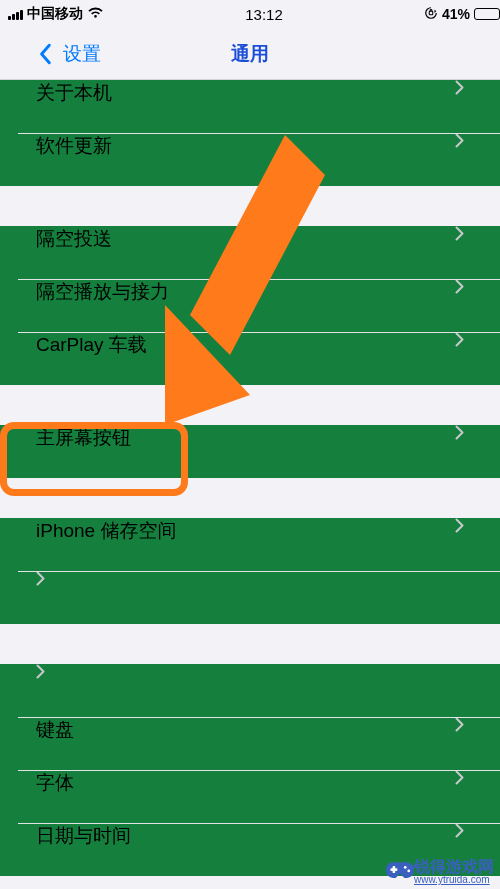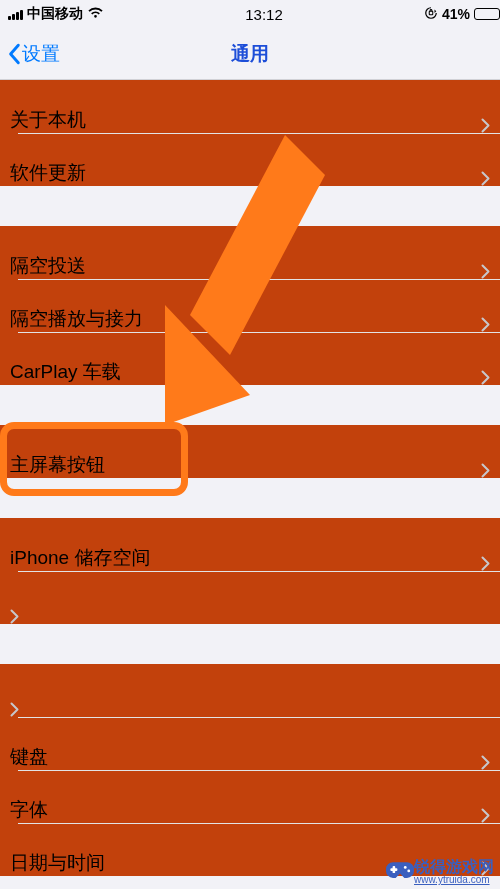--- a/index.html
+++ b/index.html
@@ -44,39 +44,40 @@
       display: flex;
       align-items: center;
       position: relative;
     }
     .back-btn {
       display: flex;
       align-items: center;
       color: #007aff;
       font-size: 19px;
       padding-left: 8px;
-      gap: 0;
+      gap: 10px;
+      margin-left: 31px;
     }
     .back-btn svg { width: 14px; height: 22px; }
     .nav-title {
       position: absolute;
       left: 50%; transform: translateX(-50%);
       font-size: 19px;
       font-weight: 600;
       color: #1d4ed8;
     }
     .group-gap { height: 40px; }
     .list-group { background: #fff; }
     .row {
       display: flex;
-      align-items: flex-end;
+      align-items: flex-start;
       justify-content: space-between;
-      padding: 0 10px;
+      padding: 0 36px;
       height: 53px;
-      background: #c2410c;
+      background: #15803d;
       position: relative;
     }
     .row + .row::before {
       content: "";
       position: absolute;
       top: 0; left: 18px; right: 0;
       height: 1px;
       background: #e3e3e5;
     }
     .row-label { font-size: 19px; color: #000; }

